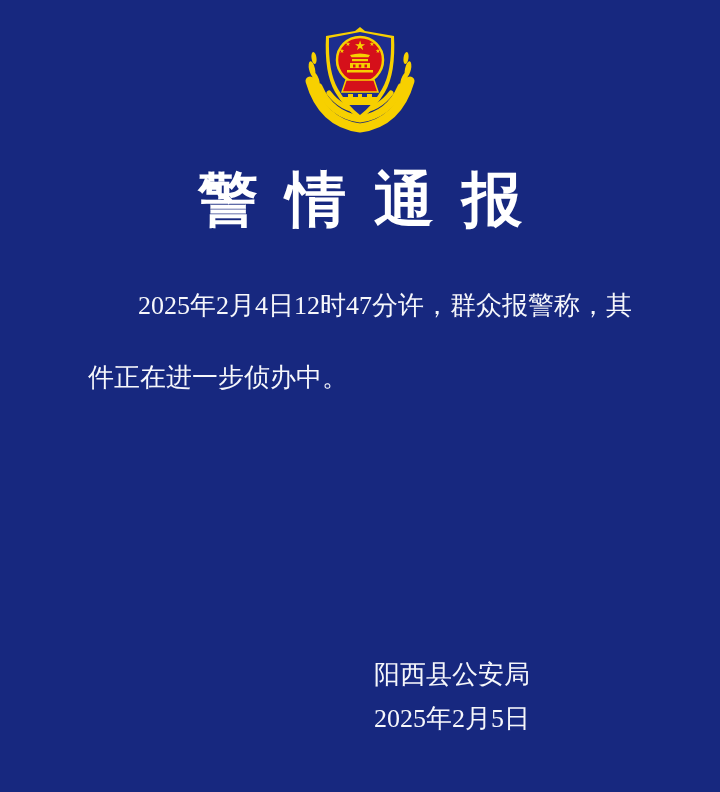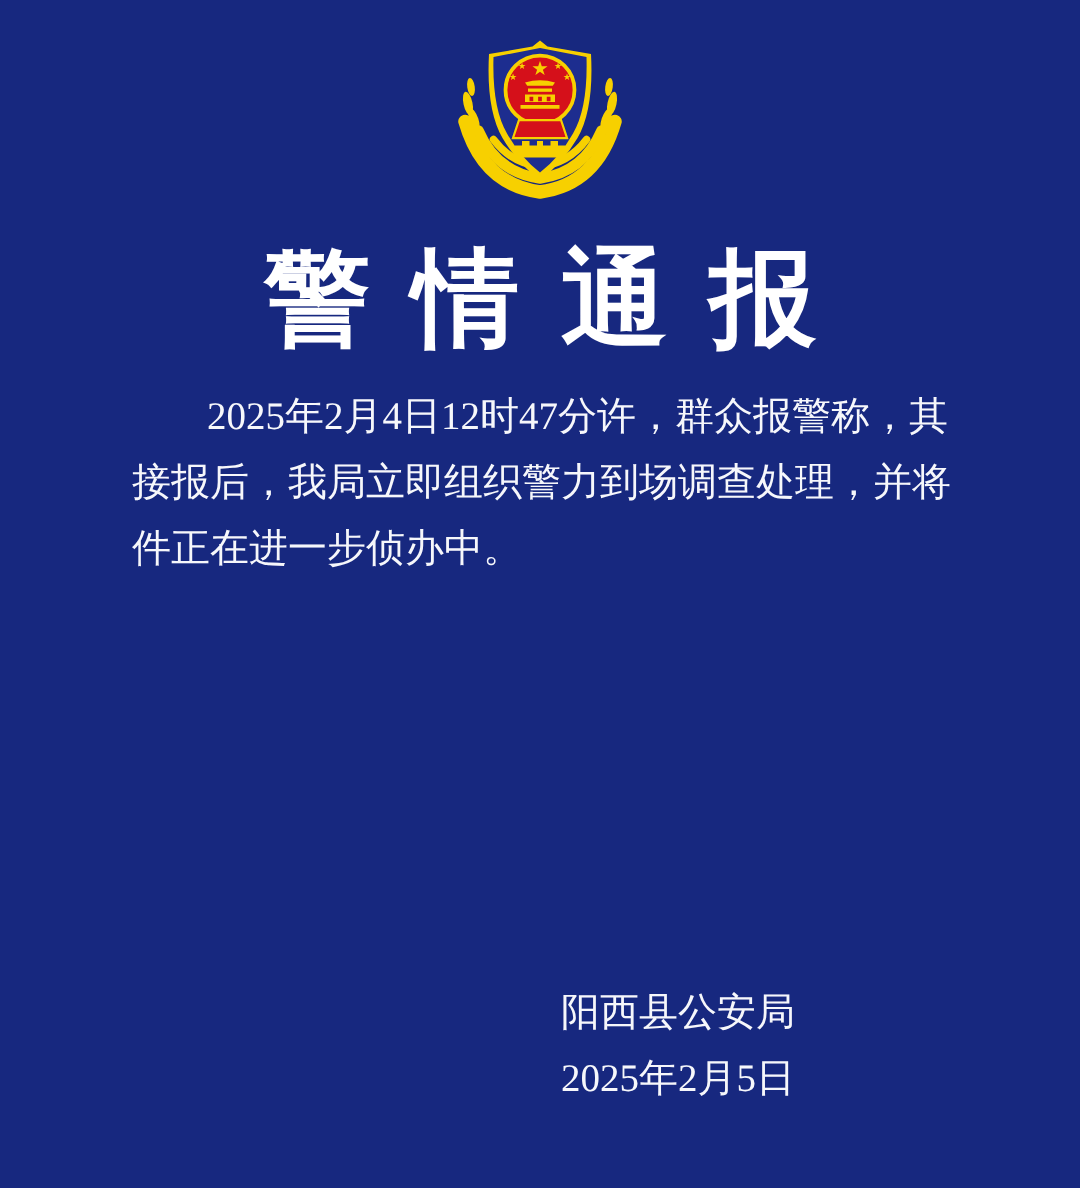--- a/index.html
+++ b/index.html
@@ -18,33 +18,33 @@
     left:304px; top:25px;
     width:112px; height:110px;
   }
   .title {
     position:absolute;
     left:0; right:0; top:168px;
     margin:0;
     text-align:center;
     text-indent:28px;        
     letter-spacing:28px;
-    font-size:71px;
+    font-size:60px;
     line-height:64px;
     font-weight:bold;
     color:#ffffff;
   }
   .content {
     position:absolute;
     left:88px; top:256px;
     color:#f6f7fb;
     font-size:26px;
     line-height:44px;
   }
-  .content .line { white-space:pre; }
+  .content .line { white-space:pre;margin-top:28px; }
   .content .line.indent { text-indent:50px; }
   .signature {
     position:absolute;
     top:653px; left:0;
     width:720px;
     text-align:center;
     transform:translateX(92px);
     color:#f6f7fb;
     font-size:26px;
     line-height:44px;
@@ -102,21 +102,20 @@
       <path d="M42 55 h28 l4 12 h-36 z" fill="#D5101A" stroke="#F7D000" stroke-width="1.5"></path>
 
       <path d="M39 72 h5 v-3 h5 v3 h5 v-3 h4 v3 h5 v-3 h5 v3 h5 v8 h-34 z" fill="#F7D000"></path>
     </svg>
   </div>
 
   <h1 class="title">警情通报</h1>
 
   <div class="content">
     <div class="line indent">2025年2月4日12时47分许，群众报警称，其</div>
-    <div class="line">接报后，我局立即组织警力到场调查处理，并将</div>
     <div class="line">件正在进一步侦办中。</div>
   </div>
 
   <div class="signature">
     <div>阳西县公安局</div>
     <div>2025年2月5日</div>
   </div>
 
 </div>
 

